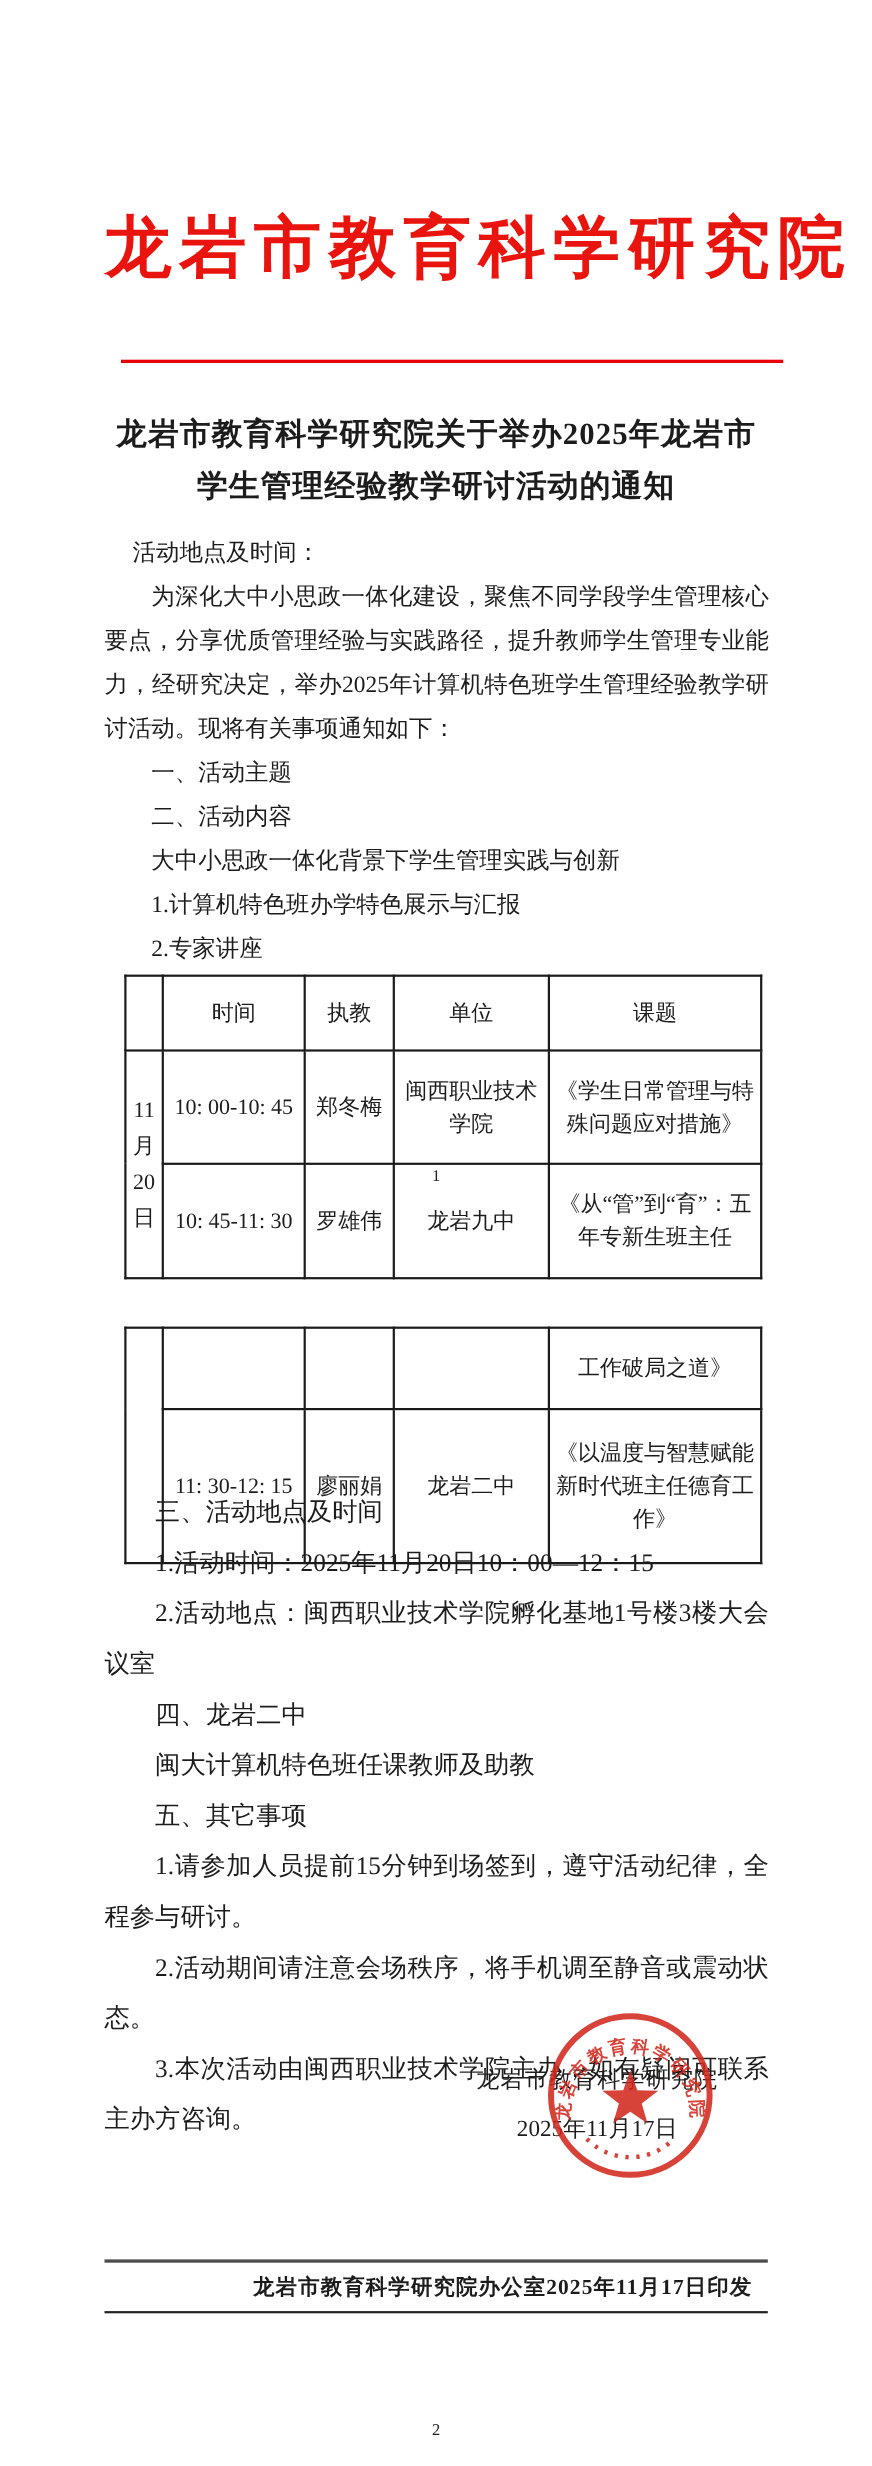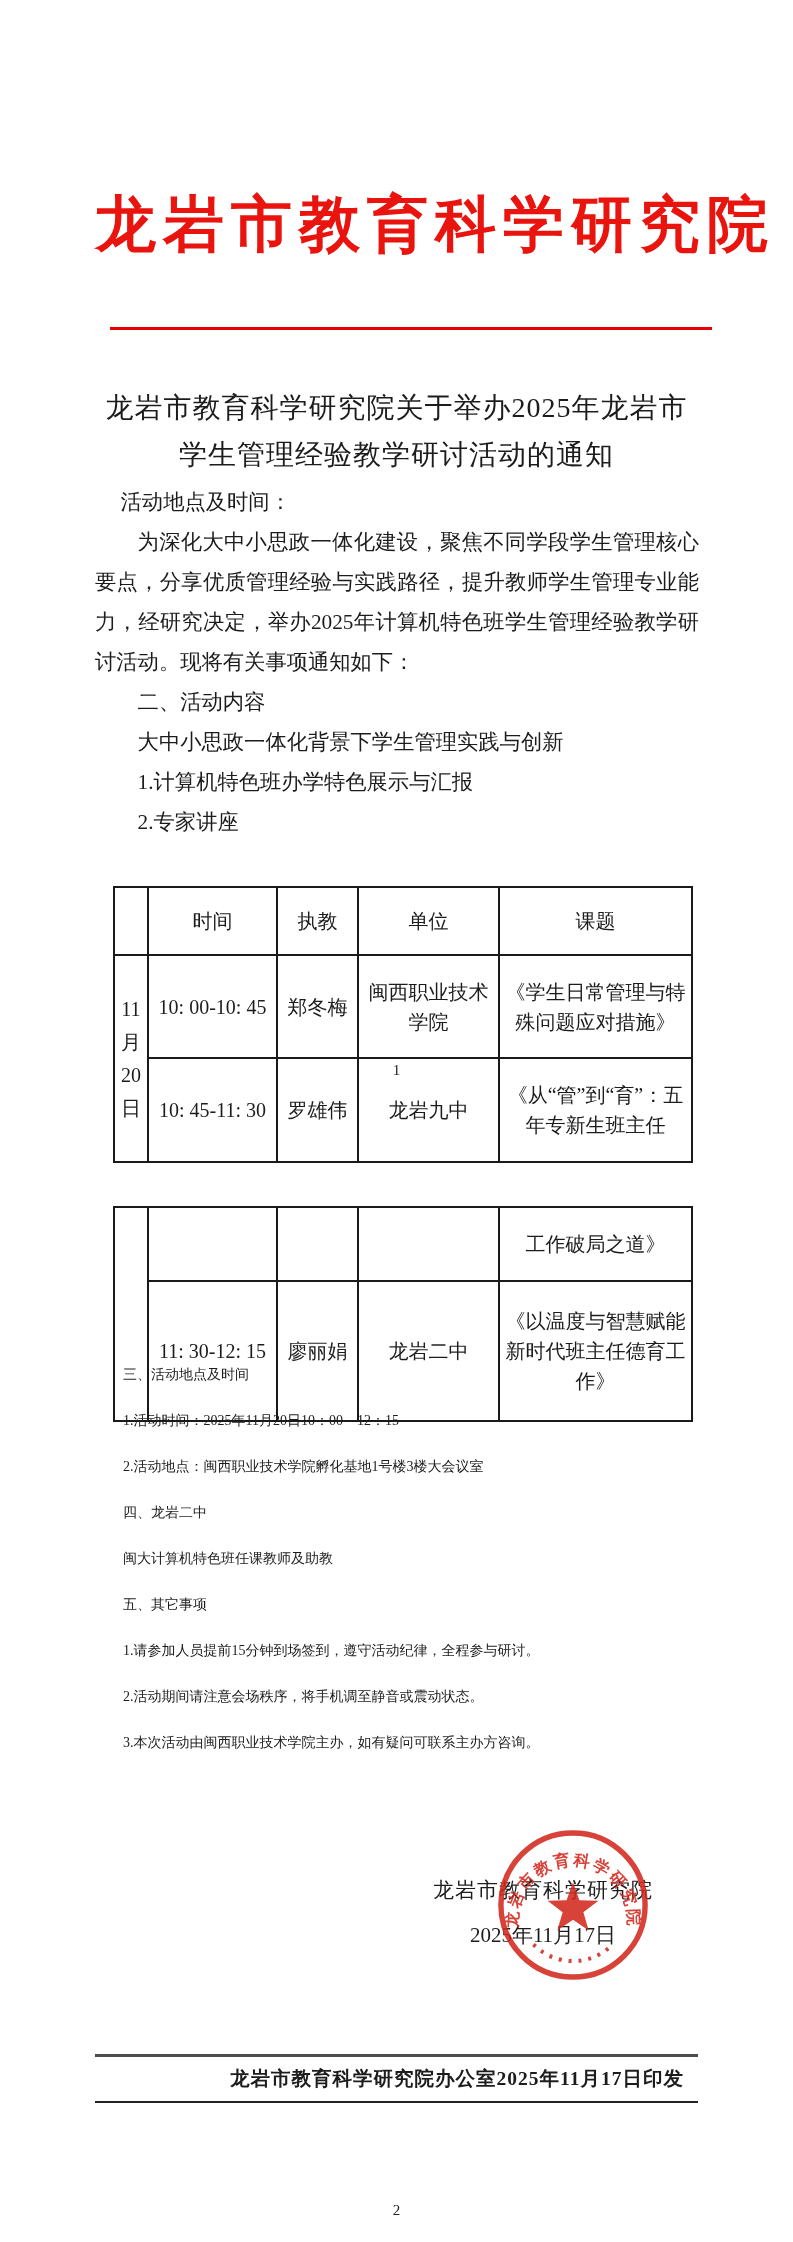--- a/index.html
+++ b/index.html
@@ -10,25 +10,25 @@
   }
   .abs{position:absolute;}
   
   .org-title{
     top:184px;left:95px;width:640px;
     font-size:61px;font-weight:700;letter-spacing:7px;white-space:nowrap;
     color:#e8140d;
   }
   .red-rule{top:327px;left:110px;width:602px;height:3px;background:#e60000;}
   
-  .doc-title{top:384px;left:0;width:793px;text-align:center;
-    font-size:28px;font-weight:400;line-height:47px;letter-spacing:1px;}
+  .doc-title{top:372px;left:0;width:793px;text-align:center;
+    font-size:28px;font-weight:700;line-height:47px;letter-spacing:1px;}
   
   .body1{top:482px;left:95px;width:604px;font-size:21.3px;line-height:40px;text-align:justify;}
-  .body2{top:1352px;left:95px;width:604px;font-size:14px;line-height:46px;text-align:justify;}
+  .body2{top:1352px;left:95px;width:604px;font-size:23px;line-height:46px;text-align:justify;}
   .indent{text-indent:2em;}
   .salut{text-indent:1.2em;}
   
   table.sched{border-collapse:collapse;table-layout:fixed;width:578px;
     font-size:20px;text-align:center;}
   table.sched td{border:2px solid #1a1a1a;padding:18px 4px;line-height:30px;vertical-align:middle;}
   .t1{top:886px;left:113px;}
   .t2{top:1206px;left:113px;}
   .datecell span{display:block;line-height:33px;}
   .rowA td{height:36px;}
@@ -57,20 +57,21 @@
 <div class="abs red-rule"></div>
 
 <div class="abs doc-title">
   <div>龙岩市教育科学研究院关于举办2025年龙岩市</div>
   <div>学生管理经验教学研讨活动的通知</div>
 </div>
 
 <div class="abs body1">
   <div class="salut">活动地点及时间：</div>
   <div class="indent">为深化大中小思政一体化建设，聚焦不同学段学生管理核心要点，分享优质管理经验与实践路径，提升教师学生管理专业能力，经研究决定，举办2025年计算机特色班学生管理经验教学研讨活动。现将有关事项通知如下：</div>
+  <div class="indent">一、活动主题</div>
   <div class="indent">二、活动内容</div>
   <div class="indent">大中小思政一体化背景下学生管理实践与创新</div>
   <div class="indent">1.计算机特色班办学特色展示与汇报</div>
   <div class="indent">2.专家讲座</div>
 </div>
 
 <table class="sched abs t1">
   <colgroup>
       <col style="width:34px">
       <col style="width:129px">

